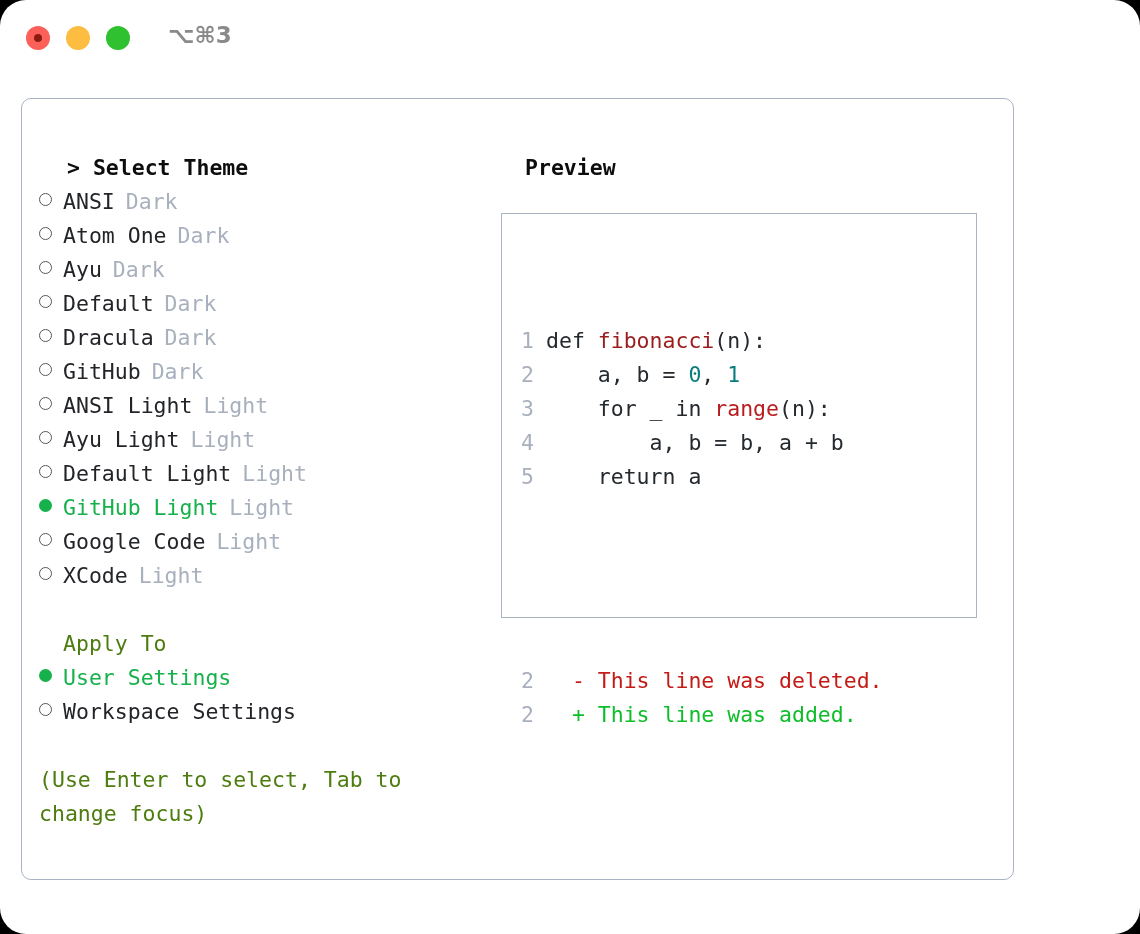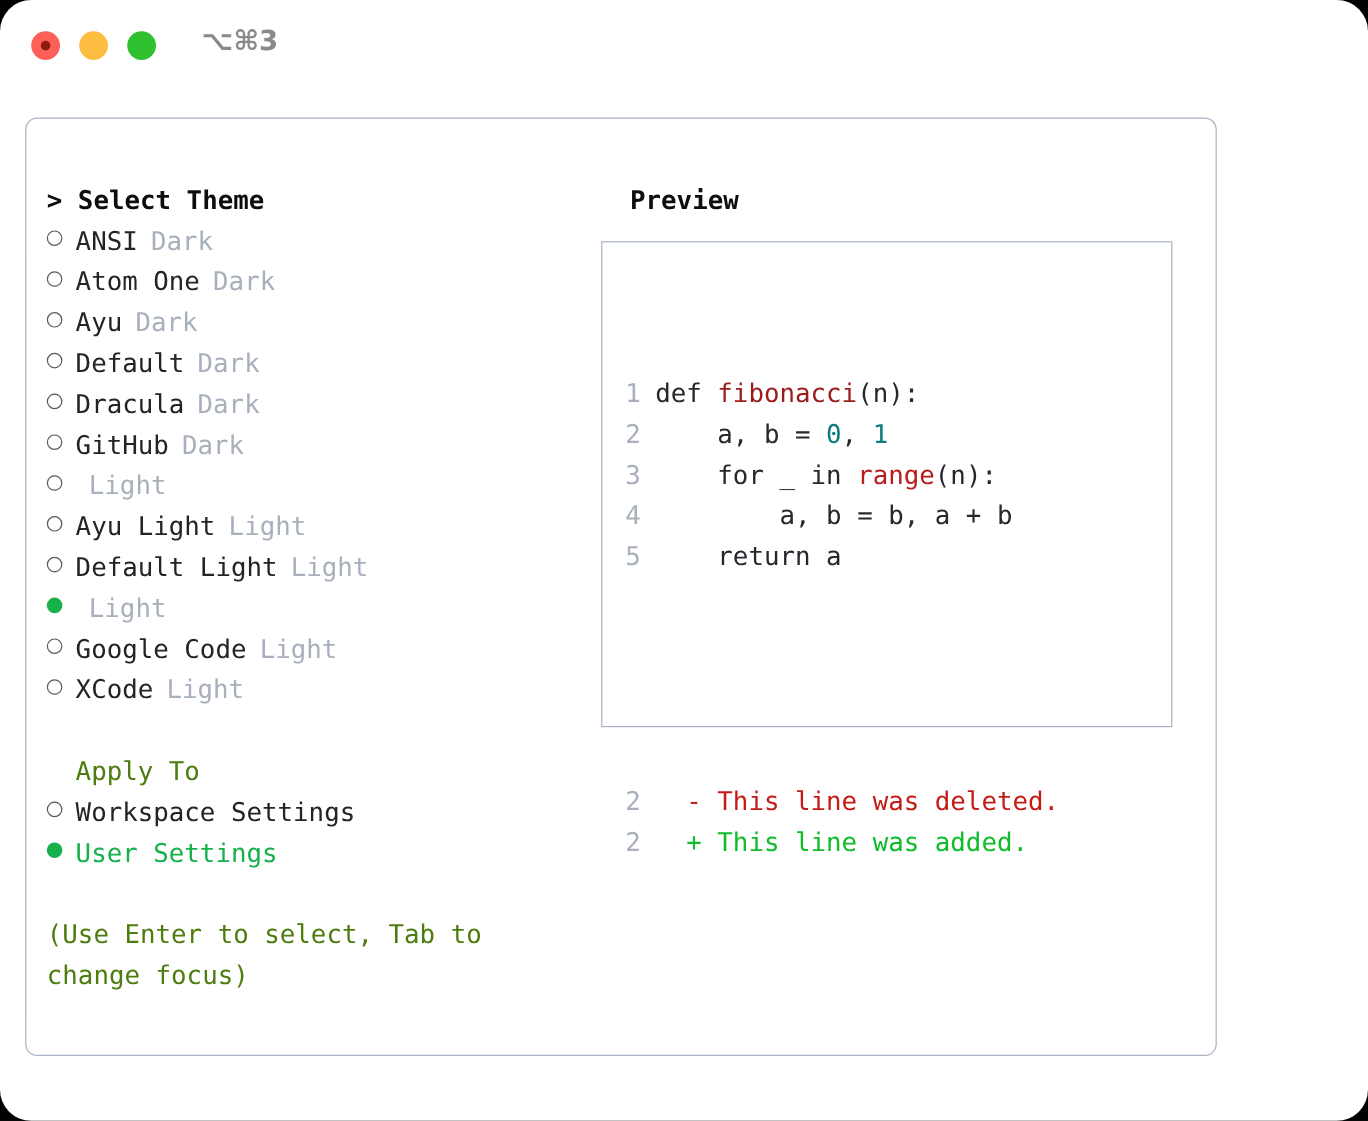--- a/index.html
+++ b/index.html
@@ -83,20 +83,21 @@
     left: 17px;
     top: 52px;
     width: 450px;
   }
   .section-title {
     font-size: 21.5px;
     font-weight: bold;
     color: #0d0d0d;
     line-height: 34px;
     white-space: pre;
+    margin-left: 28px;
   }
   .opt-row {
     display: flex;
     align-items: baseline;
     line-height: 34px;
     font-size: 21.5px;
     white-space: pre;
   }
   .bullet {
     display: inline-block;
@@ -143,21 +144,21 @@
   }
   .preview-title {
     font-size: 21.5px;
     font-weight: bold;
     color: #0d0d0d;
     line-height: 34px;
     white-space: pre;
     margin-left: 24px;
   }
   .preview-box {
-    margin-top: 16px;
+    margin-top: 28px;
     width: 476px;
     height: 405px;
     border: 1.5px solid #a9b3c4;
     box-sizing: border-box;
     background: #ffffff;
     position: relative;
   }
   .code {
     position: absolute;
     left: 18px;
@@ -199,32 +200,32 @@
 
     <div class="left-col">
       <div class="section-title">&gt; Select Theme</div>
       <div id="theme-list">
           <div class="opt-row"><span class="bullet off"></span><span class="opt-name">ANSI</span><span class="opt-tag">Dark</span></div>
           <div class="opt-row"><span class="bullet off"></span><span class="opt-name">Atom One</span><span class="opt-tag">Dark</span></div>
           <div class="opt-row"><span class="bullet off"></span><span class="opt-name">Ayu</span><span class="opt-tag">Dark</span></div>
           <div class="opt-row"><span class="bullet off"></span><span class="opt-name">Default</span><span class="opt-tag">Dark</span></div>
           <div class="opt-row"><span class="bullet off"></span><span class="opt-name">Dracula</span><span class="opt-tag">Dark</span></div>
           <div class="opt-row"><span class="bullet off"></span><span class="opt-name">GitHub</span><span class="opt-tag">Dark</span></div>
-          <div class="opt-row"><span class="bullet off"></span><span class="opt-tag">Light</span></div>
+          <div class="opt-row"><span class="bullet off"></span><span class="opt-name">ANSI Light</span><span class="opt-tag">Light</span></div>
           <div class="opt-row"><span class="bullet off"></span><span class="opt-name">Ayu Light</span><span class="opt-tag">Light</span></div>
           <div class="opt-row"><span class="bullet off"></span><span class="opt-name">Default Light</span><span class="opt-tag">Light</span></div>
-          <div class="opt-row"><span class="bullet on"></span><span class="opt-tag">Light</span></div>
+          <div class="opt-row"><span class="bullet on"></span><span class="opt-name sel">GitHub Light</span><span class="opt-tag">Light</span></div>
           <div class="opt-row"><span class="bullet off"></span><span class="opt-name">Google Code</span><span class="opt-tag">Light</span></div>
           <div class="opt-row"><span class="bullet off"></span><span class="opt-name">XCode</span><span class="opt-tag">Light</span></div>
         </div>
       <div class="spacer"></div>
       <div class="group-label">Apply To</div>
       <div id="apply-list">
+          <div class="opt-row"><span class="bullet on"></span><span class="opt-name sel">User Settings</span></div>
           <div class="opt-row"><span class="bullet off"></span><span class="opt-name">Workspace Settings</span></div>
-          <div class="opt-row"><span class="bullet on"></span><span class="opt-name sel">User Settings</span></div>
         </div>
       <div class="hint">(Use Enter to select, Tab to change focus)</div>
     </div>
 
     <div class="right-col">
       <div class="preview-title">Preview</div>
       <div class="preview-box">
         <div class="code">
           <div id="code-lines"><span class="code-row"><span class="lineno">1</span><span class="tok-plain">def </span><span class="tok-func">fibonacci</span><span class="tok-plain">(n):</span></span><span class="code-row"><span class="lineno">2</span><span class="tok-plain">    a, b = </span><span class="tok-num">0</span><span class="tok-plain">, </span><span class="tok-num">1</span></span><span class="code-row"><span class="lineno">3</span><span class="tok-plain">    for _ in </span><span class="tok-builtin">range</span><span class="tok-plain">(n):</span></span><span class="code-row"><span class="lineno">4</span><span class="tok-plain">        a, b = b, a + b</span></span><span class="code-row"><span class="lineno">5</span><span class="tok-plain">    return a</span></span></div>
           <span class="diff-gap"></span>

